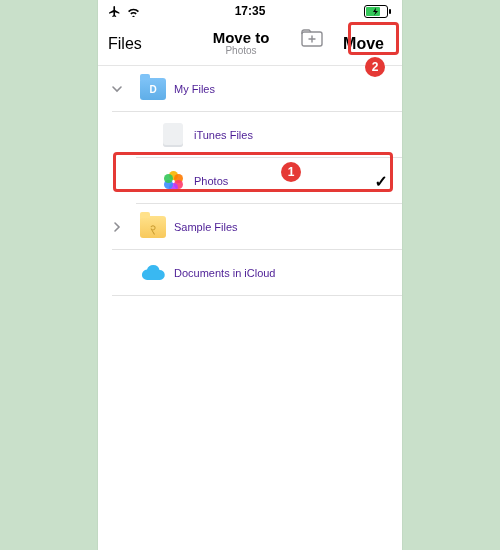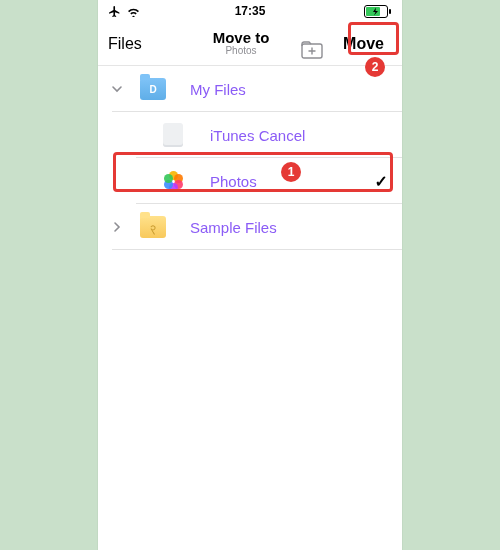--- a/index.html
+++ b/index.html
@@ -30,39 +30,39 @@
   
   .navbar {
     height: 44px; display:flex; align-items:center;
     padding: 0 10px; position:relative;
     border-bottom: 1px solid #e5e5e5;
   }
   .nav-cancel { font-size:16px; color:#000; }
   .nav-center { position:absolute; left:0; right:18px; text-align:center; pointer-events:none; }
   .nav-title { font-size:15px; font-weight:600; line-height:1; }
   .nav-sub { font-size:10px; color:#8e8e93; line-height:1.2; }
-  .nav-right { margin-left:auto; display:flex; align-items:flex-end; gap:12px; }
+  .nav-right { margin-left:auto; display:flex; align-items:flex-start; gap:12px; }
   .new-folder-icon svg { display:block; }
   .move-btn {
     font-size:16px; font-weight:600; color:#000;
     padding:6px 8px;
   }
   
   .list { flex:1; overflow:hidden; }
   .row {
     display:flex; align-items:center;
     height:46px;
     padding-right:14px;
     position:relative;
   }
   .sep { position:absolute; left:38px; right:0; bottom:0; height:1px; background:#e2e2e2; }
   .sep.full { left:14px; }
   .chevron-col { width:38px; display:flex; justify-content:center; align-items:center; }
   .icon-col { width:34px; display:flex; justify-content:center; align-items:center; }
-  .label { font-size:15px; color:#8b5cf6; margin-left:20px; flex:1; }
+  .label { font-size:11px; color:#4c1d95; margin-left:4px; flex:1; }
   .indent .chevron-col { width:38px; }
   .indent .icon-col { margin-left:20px; }
   .check { font-size:16px; font-weight:700; color:#000; }
   
   .folder-icon { width:26px; height:22px; border-radius:3px; position:relative; }
   .folder-blue { background:linear-gradient(#7fc3f7,#5faee8); }
   .folder-blue::before { content:""; position:absolute; top:-4px; left:0; width:10px; height:6px; border-radius:2px 2px 0 0; background:#7fc3f7; }
   .folder-yellow { background:linear-gradient(#ffe18a,#f8c95c); }
   .folder-yellow::before { content:""; position:absolute; top:-4px; left:0; width:10px; height:6px; border-radius:2px 2px 0 0; background:#ffe18a; }
   .folder-letter { position:absolute; inset:0; display:flex; align-items:center; justify-content:center; font-size:10px; color:#fff; font-weight:600; }
@@ -150,21 +150,21 @@
       </div>
       <div class="label">My Files</div>
       <div class="sep full"></div>
     </div>
 
     <div class="row indent">
       <div class="chevron-col"></div>
       <div class="icon-col">
           <div class="itunes-icon"></div>
         </div>
-      <div class="label">iTunes Cancel</div>
+      <div class="label">iTunes Files</div>
       <div class="sep"></div>
     </div>
 
     <div class="row indent">
       <div class="chevron-col"></div>
       <div class="icon-col">
         <div class="photos-icon">
           <div class="petal" style="transform:translate(0,-6px);background:#f7b500"></div>
           <div class="petal" style="transform:translate(5px,-3px);background:#ff7a00"></div>
           <div class="petal" style="transform:translate(5px,3px);background:#ff3b6b"></div>
@@ -187,20 +187,30 @@
       </div>
       <div class="icon-col">
         <div class="folder-icon folder-yellow">
             <div class="folder-letter">၃</div>
           </div>
       </div>
       <div class="label">Sample Files</div>
       <div class="sep full"></div>
     </div>
 
+    <div class="row">
+      <div class="chevron-col"></div>
+      <div class="icon-col cloud-icon">
+        <svg width="26" height="18" viewBox="0 0 26 18">
+            <path d="M20 16H7.2A5.2 5.2 0 0 1 7 5.6 6.5 6.5 0 0 1 19.5 6 5 5 0 0 1 20 16z" fill="#39b8f2"></path>
+          </svg>
+      </div>
+      <div class="label">Documents in iCloud</div>
+      <div class="sep full"></div>
+    </div>
 
   </div>
 
   <div class="hl" style="top:22px; left:250px; width:51px; height:33px;"></div>
   <div class="badge" style="top:57px; left:267px;">2</div>
 
   <div class="hl" style="top:152px; left:15px; width:280px; height:40px;"></div>
   <div class="badge" style="top:162px; left:183px;">1</div>
 
 </div>

